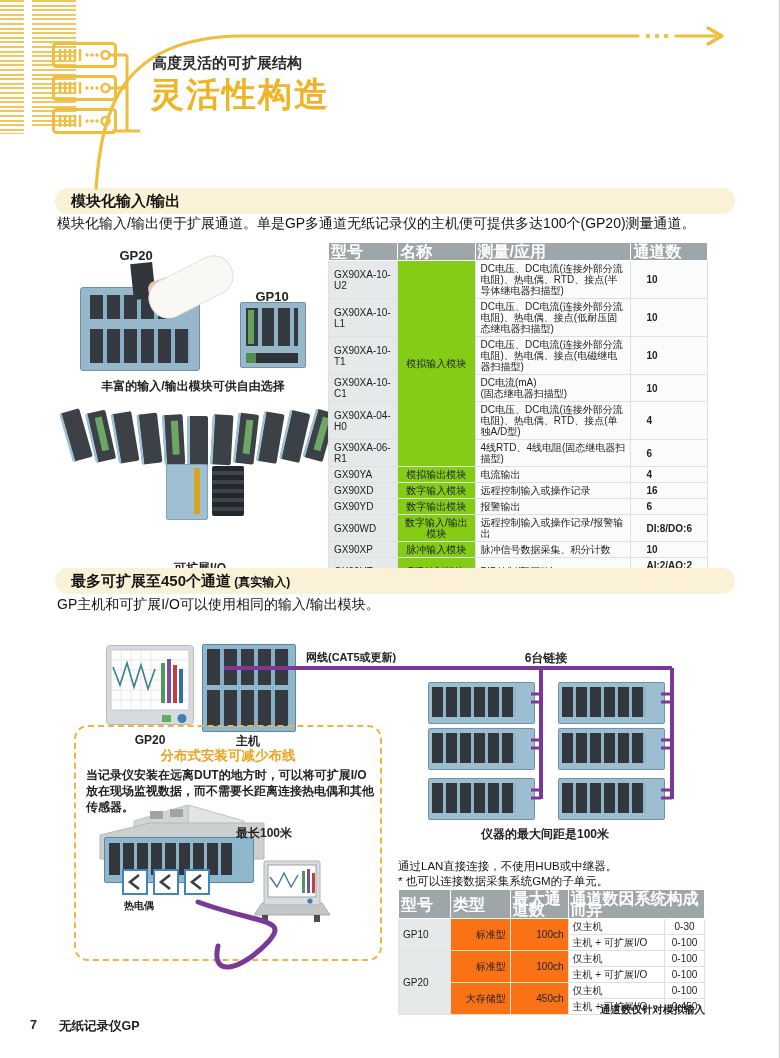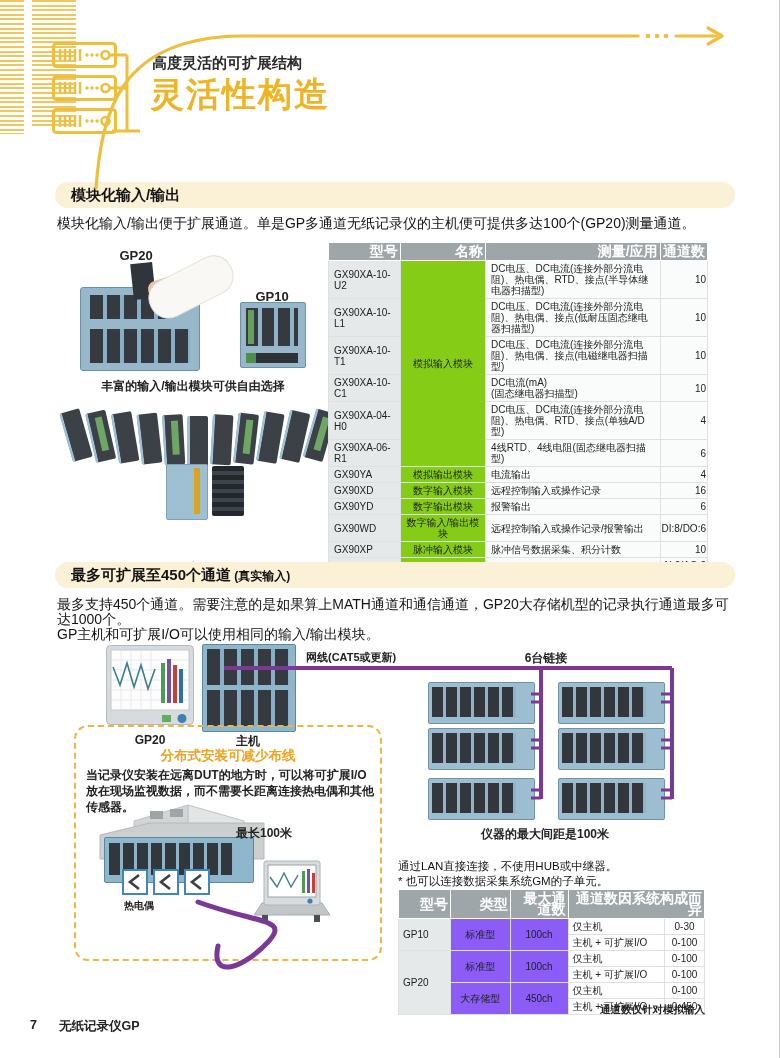--- a/index.html
+++ b/index.html
@@ -9,21 +9,21 @@
   
   .stripe{position:absolute;top:0;background:repeating-linear-gradient(180deg,#EFC75E 0 2px,#fff 2px 4.6px);}
   .stripe1{left:0;width:24px;height:134px;}
   .stripe2{left:32px;width:44px;height:127px;}
   .server-icon{position:absolute;left:52px;top:42px;}
   .overlay{position:absolute;left:0;top:0;z-index:4;pointer-events:none;}
   .hdr-sub{position:absolute;left:152px;top:54px;font-size:15px;font-weight:bold;color:#2a2a2a;}
   .hdr-title{position:absolute;left:150px;top:72px;font-size:34px;font-weight:bold;color:#EFB424;letter-spacing:2px;}
   
   .band{position:absolute;left:55px;width:680px;height:26px;background:#FAF1D6;border-radius:13px;
-        font-weight:bold;font-size:15px;line-height:26px;padding-left:16px;box-sizing:border-box;color:#141414;}
+        font-weight:bold;font-size:15px;line-height:26px;padding-left:16px;box-sizing:border-box;color:#141414;margin-top:6px;}
   .band .note{font-size:12px;}
   .band1{top:182px;} .band2{top:562px;}
   .para{position:absolute;font-size:14px;line-height:15px;color:#141414;}
   .p1{left:57px;top:216px;width:672px;}
   .p2{left:57px;top:597px;width:676px;}
   
   .ph-label{position:absolute;font-size:13px;font-weight:bold;text-align:center;color:#222;}
   .gp20-label{left:104px;top:248px;width:64px;}
   .gp10-label{left:240px;top:289px;width:64px;}
   .gp20-photo{position:absolute;left:78px;top:263px;width:156px;height:108px;}
@@ -44,30 +44,30 @@
   .arc{position:absolute;left:66px;top:404px;width:262px;height:62px;display:flex;gap:3px;align-items:flex-end;justify-content:center;}
   .mod{width:18px;height:50px;background:#3B4147;border-left:3px solid #9FBFD3;border-radius:2px;}
   .mod.green::after{content:"";display:block;margin:6px auto 0;width:7px;height:34px;background:#6EA763;}
   .single-mod{position:absolute;left:166px;top:462px;width:80px;height:58px;}
   .sm-blue{position:absolute;left:0;top:2px;width:40px;height:54px;background:#9FBFD3;border:1px solid #7FA2B5;border-radius:2px;}
   .sm-edge{position:absolute;left:28px;top:6px;width:6px;height:46px;background:#D9A520;}
   .sm-conn{position:absolute;left:46px;top:4px;width:32px;height:50px;background:repeating-linear-gradient(180deg,#23282C 0 5px,#3E444B 5px 9px);border-radius:2px;}
   
   table{border-collapse:collapse;}
   #t1{position:absolute;left:328px;top:242px;width:380px;font-size:10px;line-height:11px;}
-  #t1 th,#t2 th{background:#9FA6A9;color:#fff;font-size:14px;font-weight:bold;padding:3px 2px;border:1px solid #fff;text-align:right;}
+  #t1 th,#t2 th{background:#9FA6A9;color:#fff;font-size:16px;font-weight:bold;padding:3px 2px;border:1px solid #fff;text-align:left;}
   #t1 td{border:1px solid #DDE1E1;padding:2px 5px;background:#FAFBFB;vertical-align:middle;color:#222;}
   #t1 td.cm{background:#E6E9E9;}
   #t1 td.cn{background:#84cc16;text-align:center;}
   #t1 td.ca{white-space:pre-line;}
-  #t1 td.cc{text-align:right;white-space:pre-line;padding:2px 1px;}
+  #t1 td.cc{text-align:left;white-space:pre-line;padding:2px 15px;font-weight:bold;}
   #t2{position:absolute;left:398px;top:889px;width:307px;font-size:10px;line-height:11px;}
   #t2 td{border:1px solid #DDE1E1;padding:1px 4px;height:13px;color:#222;background:#fff;vertical-align:middle;}
   #t2 td.cm{background:#E6E9E9;}
-  #t2 td.ct,#t2 td.cx{background:#8b5cf6;text-align:center;}
+  #t2 td.ct,#t2 td.cx{background:#f97316;text-align:right;}
   #t2 td.cr{text-align:center;}
   .t2-note{position:absolute;left:398px;top:991px;width:307px;text-align:right;font-size:10.5px;font-weight:bold;color:#222;margin-top:12px;}
   
   .recorder{position:absolute;left:106px;top:645px;}
   .diag-label{position:absolute;font-size:12px;font-weight:bold;text-align:center;color:#222;}
   .gp20b-label{left:106px;top:733px;width:88px;}
   .host-label{left:202px;top:733px;width:92px;}
   .cable-label{position:absolute;left:306px;top:650px;font-size:11px;font-weight:bold;color:#222;}
   .link-label{left:500px;top:650px;width:92px;}
   .host{position:absolute;left:202px;top:644px;width:92px;height:86px;background:#8FB7CC;border:1px solid #5C87A0;border-radius:2px;}
@@ -260,21 +260,20 @@
           <td class="cc">AI:2/AO:2
 DI:8/DO:8</td>
         </tr>
       </tbody>
   </table>
 
   <div class="band band2">
     <span>最多可扩展至450个通道</span><span class="note"> (真实输入)</span>
   </div>
   <div class="para p2">
-    <div>最多支持450个通道。需要注意的是如果算上MATH通道和通信通道，GP20大存储机型的记录执行通道最多可达1000个。</div>
     <div>GP主机和可扩展I/O可以使用相同的输入/输出模块。</div>
   </div>
 
   <svg class="recorder" width="88" height="86" viewBox="0 0 88 86">
     <rect x="0.5" y="0.5" width="87" height="79" rx="4" fill="#D7DBDD" stroke="#B3B9BC"></rect>
     <rect x="5" y="5" width="78" height="60" fill="#FDFDFD" stroke="#C3C8CA"></rect>
     <g stroke="#E6E9EB" stroke-width="1">
       <path d="M5 15 H83 M5 25 H83 M5 35 H83 M5 45 H83 M5 55 H83"></path>
       <path d="M15 5 V65 M25 5 V65 M35 5 V65 M45 5 V65"></path>
     </g>

